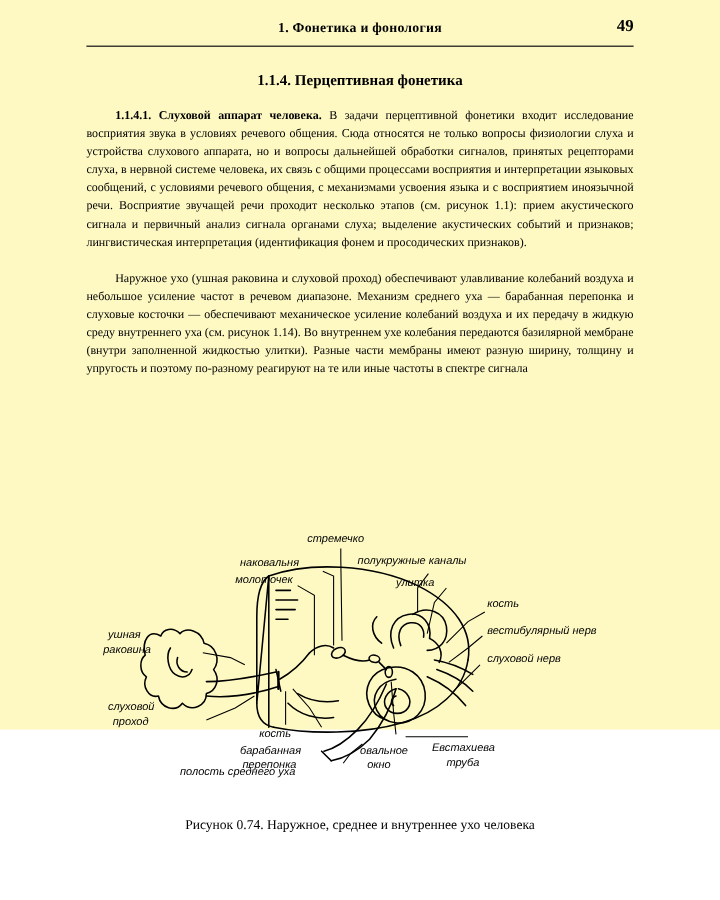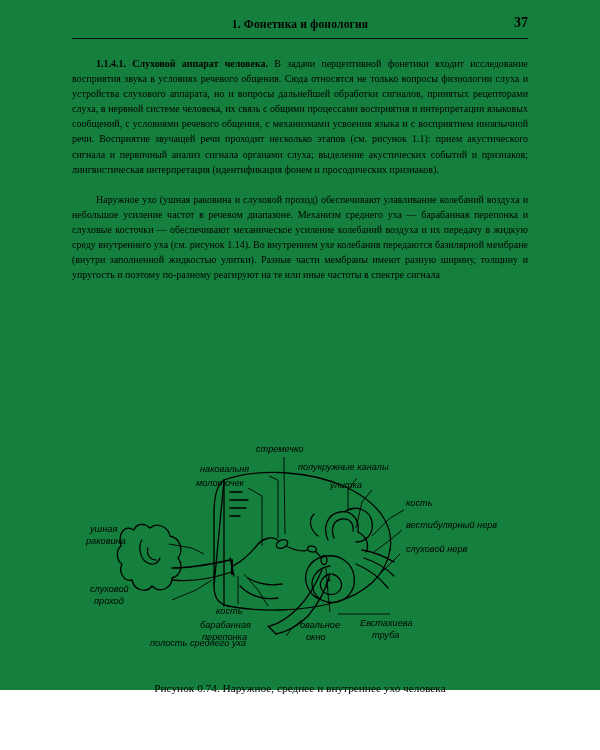--- a/index.html
+++ b/index.html
@@ -10,22 +10,22 @@
   body {
     width: 600px;
     height: 750px;
     font-family: "Liberation Serif", serif;
     color: #000;
     overflow: hidden;
   }
   .page {
     position: relative;
     width: 600px;
-    height: 690px;
-    background: #15803d;
+    height: 608px;
+    background: #fef9c3;
   }
   
   .header {
     position: absolute;
     top: 18px;
     left: 72px;
     width: 456px;
     height: 26px;
   }
   .header-title {
@@ -105,25 +105,26 @@
     fill: #000;
   }
 </style>
 </head>
 <body>
 
 <div class="page">
 
   <div class="header">
     <div class="header-title">1. Фонетика и фонология</div>
-    <div class="header-page-number">37</div>
+    <div class="header-page-number">49</div>
     <div class="header-rule"></div>
   </div>
 
   <div class="content">
+    <div class="section-title">1.1.4. Перцептивная фонетика</div>
 
     <p class="body-par"><span class="lead-num">1.1.4.1. Слуховой аппарат человека.</span><span> В задачи перцептивной фонетики входит исследование восприятия звука в условиях речевого общения. Сюда относятся не только вопросы физиологии слуха и устройства слухового аппарата, но и вопросы дальнейшей обработки сигналов, принятых рецепторами слуха, в нервной системе человека, их связь с общими процессами восприятия и интерпретации языковых сообщений, с условиями речевого общения, с механизмами усвоения языка и с восприятием иноязычной речи. Восприятие звучащей речи проходит несколько этапов (см. рисунок 1.1): прием акустического сигнала и первичный анализ сигнала органами слуха; выделение акустических событий и признаков; лингвистическая интерпретация (идентификация фонем и просодических признаков).</span></p>
 
     <p class="body-par"><span>Наружное ухо (ушная раковина и слуховой проход) обеспечивают улавливание колебаний воздуха и небольшое усиление частот в речевом диапазоне. Механизм среднего уха — барабанная перепонка и слуховые косточки — обеспечивают механическое усиление колебаний воздуха и их передачу в жидкую среду внутреннего уха (см. рисунок 1.14). Во внутреннем ухе колебания передаются базилярной мембране (внутри заполненной жидкостью улитки). Разные части мембраны имеют разную ширину, толщину и упругость и поэтому по-разному реагируют на те или иные частоты в спектре сигнала</span></p>
   </div>
 
   <div class="figure">
     <svg width="456" height="260" viewBox="0 0 456 260" xmlns="http://www.w3.org/2000/svg">
       <g fill="none" stroke="#000" stroke-width="1.3" stroke-linecap="round" stroke-linejoin="round">
 

